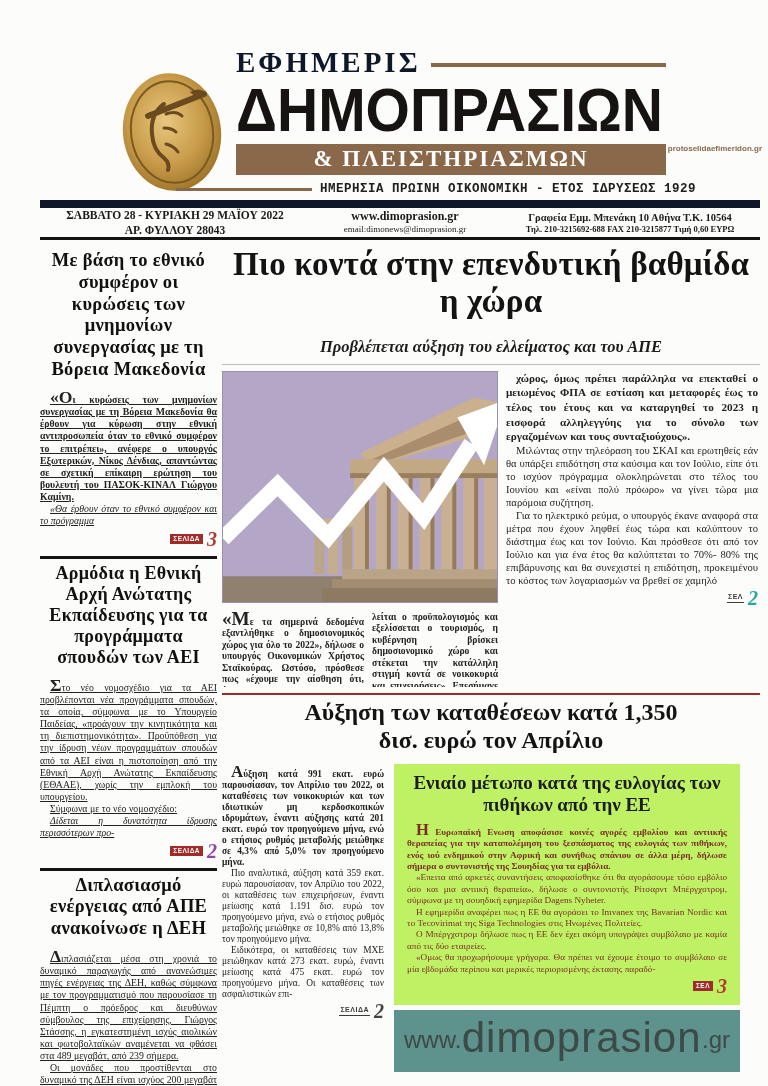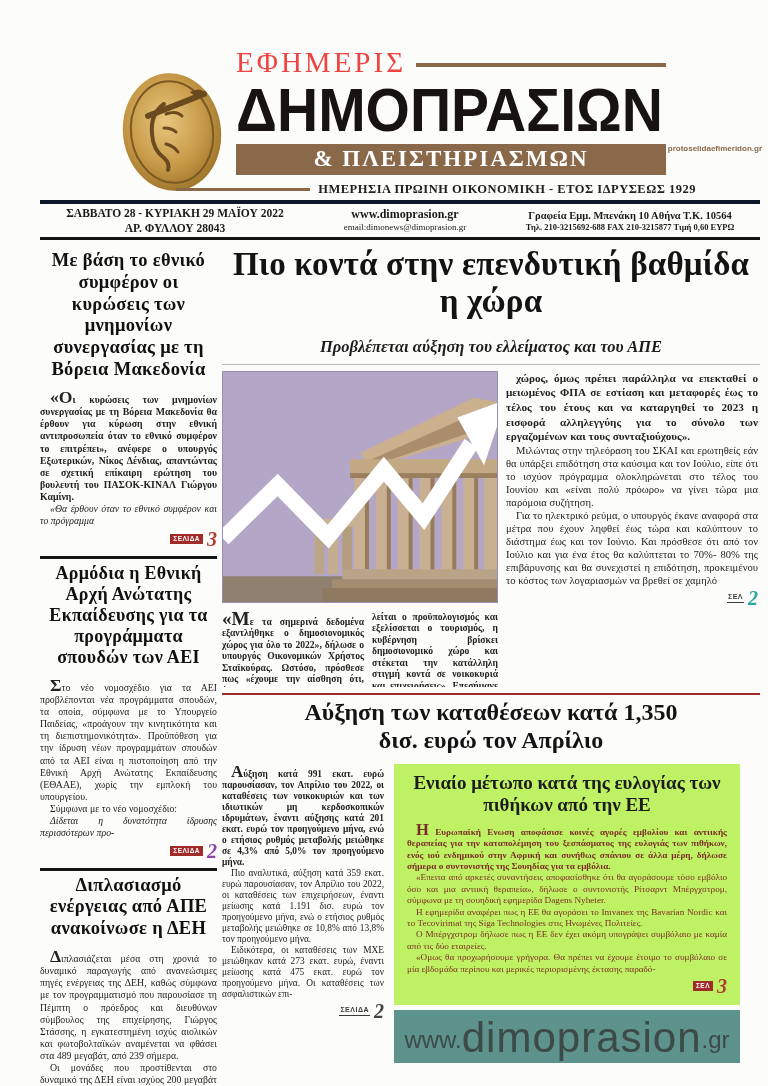--- a/index.html
+++ b/index.html
@@ -12,68 +12,68 @@
     overflow:hidden;
   }
   
   .masthead { position:absolute; left:40px; top:46px; width:720px; height:152px; }
   .coin {
     position:absolute; left:80px; top:24px; width:104px; height:124px;
   }
   .mast-right { position:absolute; left:196px; top:0; width:430px; }
   .kicker-row { display:flex; align-items:center; gap:10px; }
   .kicker {
-    font-weight:normal; font-size:29px; letter-spacing:3px; color:#ef4444;
+    font-weight:bold; font-size:29px; letter-spacing:3px; color:#0f172a;
   }
   .kicker-rule { flex:1; height:4px; background:#8a684a; margin-top:4px; }
   .mast-title {
     font-family:"Liberation Sans", sans-serif;
     font-weight:bold; font-size:57px; letter-spacing:0px; color:#171310;
     line-height:1.0; transform:scaleY(1.08); transform-origin:top left;
     white-space:nowrap;
   }
   .mast-band {
     margin-top:8px; background:#8a684a; color:#fff; text-align:center;
     font-weight:bold; font-size:23px; letter-spacing:2px; padding:2px 0 3px;
   }
   .tagline-row { display:flex; align-items:center; gap:8px; margin-top:7px; width:520px; margin-left:-60px;}
   .tagline-rule { width:150px; height:3px; background:#8a684a; }
   .tagline {
-    font-family:Liberation Serif, serif; font-weight:bold;
+    font-family:Liberation Mono, monospace; font-weight:bold;
     font-size:12.5px; letter-spacing:0.5px; color:#21201e; white-space:nowrap;
   }
   .watermark {
     position:absolute; right:-2px; top:98px;
     font-family:Liberation Sans, sans-serif;
     font-size:8px; font-weight:bold; color:#8a684a;
   }
   
   .infobar {
     position:absolute; left:40px; top:200px; width:720px; height:40px;
-    border-top:4px solid #0f172a; border-bottom:3px solid #141414;
+    border-top:8px solid #0f172a; border-bottom:3px solid #141414;
     display:flex; align-items:center;
   }
   .info-seg { text-align:center; line-height:1.25; }
   .info-date { width:270px; font-weight:bold; font-size:11.5px; }
   .info-web  { width:190px; }
   .info-web .site { font-weight:bold; font-size:12px; }
   .info-web .mail { font-size:9px; }
   .info-addr { width:260px; }
   .info-addr .addr { font-weight:bold; font-size:10.5px; }
   .info-addr .tel  { font-size:8.5px; font-weight:bold; }
   
   .leftcol { position:absolute; left:40px; top:246px; width:177px; }
   .l-article { border-bottom:3px solid #141414; padding:4px 0 7px; }
   .l-article:last-child { border-bottom:none; }
   .l-title {
     font-weight:bold; font-size:18.5px; line-height:1.18; text-align:center;
     letter-spacing:0.3px; margin-bottom:9px; color:#111;
   }
   .l-title--sm { font-size:18px; }
-  .l-body { font-size:9.8px; line-height:1.24; text-align:justify; color:#222; }
+  .l-body { font-size:9.8px; line-height:1.24; text-align:justify; color:#222;text-decoration:underline; }
   .l-body p { text-indent:10px; }
   .l-body .bold { font-weight:bold; }
   .l-body .ital { font-style:italic; }
   .lead::first-letter { font-size:1.8em; font-weight:bold; line-height:0.9; }
   
   .jump { display:flex; justify-content:flex-end; align-items:center; gap:4px; margin-top:1px; }
   .jump-badge {
     font-family:"Liberation Sans", sans-serif; font-size:6.5px; font-weight:bold;
     background:#a02c2a; color:#fff; padding:1px 3px 2px; letter-spacing:0.5px;
   }
@@ -124,22 +124,22 @@
   .d-right { width:346px; }
   .mbox { background:#bef264; padding:8px 13px 9px; }
   .mbox-title {
     font-weight:bold; font-size:19px; line-height:1.15; text-align:center;
     color:#1c1c1c; margin-bottom:7px;
   }
   .mbox-body { font-size:9.2px; line-height:1.24; text-align:justify; color:#7b2d26; }
   .mbox-body p { text-indent:9px; }
   .mbox-body .bold { font-weight:bold; }
   .banner {
-    margin-top:5px; background:#5e928c; height:53px; padding:4px 10px;
-    display:flex; justify-content:center; align-items:flex-start;
+    margin-top:5px; background:#5e928c; height:62px; padding:4px 10px;
+    display:flex; justify-content:space-between; align-items:flex-start;
     font-family:"Liberation Sans", sans-serif; color:#3c4a48;
     cursor:pointer;
   }
   .banner .pre, .banner .suf { font-size:24px; font-weight:normal; align-self:flex-start; margin-top:12px; }
   .banner .name { font-size:42px; letter-spacing:1px; font-weight:normal; }
 </style>
 </head>
 <body>
 
 <header class="masthead">

